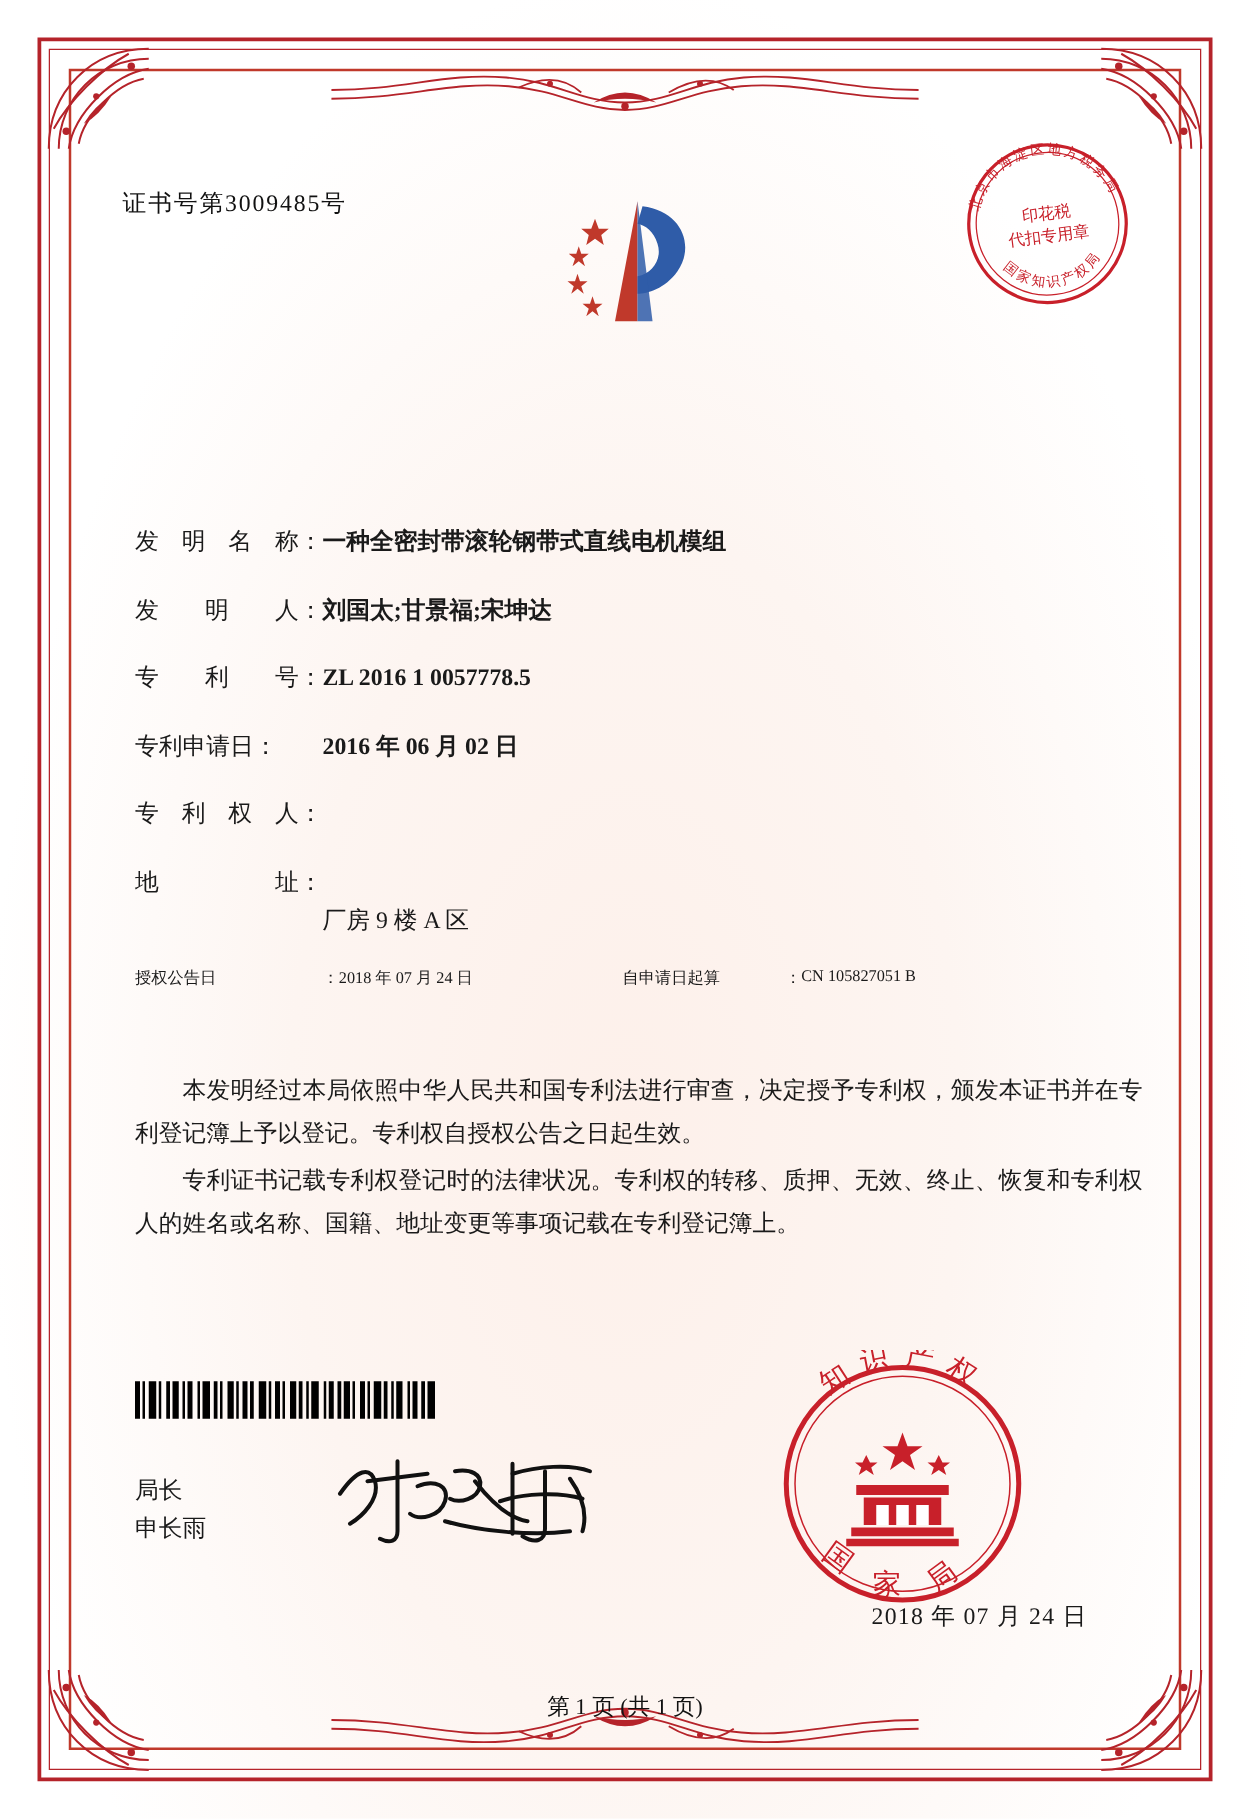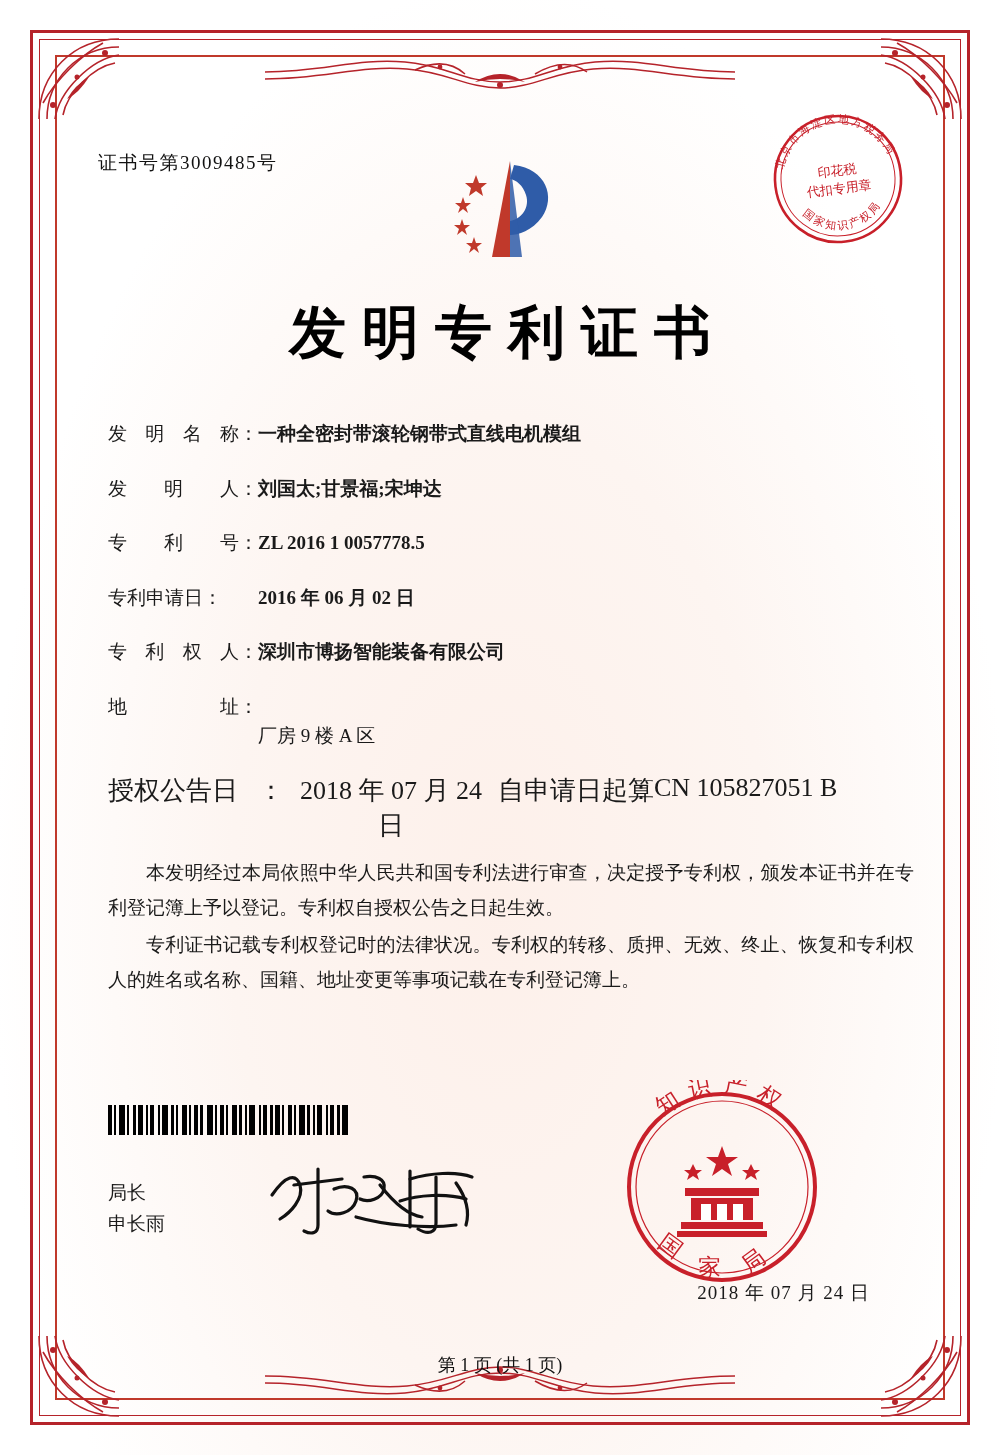--- a/index.html
+++ b/index.html
@@ -133,23 +133,22 @@
     justify-content: space-between;
   }
   .row .val {
     flex: 1;
     white-space: pre-wrap;
     font-weight: bold;
   }
   .row-2col {
     display: flex;
     align-items: flex-start;
-    font-size: 26px;
+    font-size: 13px;
     margin-bottom: 8px;
-    text-align: center;
   }
   .row-2col .c1 { width: 390px; flex: 0 0 390px; display:flex; }
   .row-2col .c2 { flex: 1; display:flex; }
   .row-2col .lbl2 {
     width: 150px; flex: 0 0 150px;
     display:flex; justify-content: space-between;
     white-space: nowrap;
   }
   .row-2col .lbl3 {
     width: 130px; flex: 0 0 130px;
@@ -373,21 +372,20 @@
           <textPath href="#arcTop" startOffset="50%" text-anchor="middle">北京市海淀区地方税务局</textPath>
         </text>
         <text font-size="11" fill="#c8202a" font-family="'Liberation Serif',serif" letter-spacing="2">
           <textPath href="#arcBot" startOffset="50%" text-anchor="middle">国家知识产权局</textPath>
         </text>
         <text x="74" y="70" text-anchor="middle" font-size="13" fill="#c8202a" font-family="'Liberation Serif',serif">印花税</text>
         <text x="74" y="88" text-anchor="middle" font-size="13" fill="#c8202a" font-family="'Liberation Serif',serif">代扣专用章</text>
       </svg>
     </div>
 
-    <div class="title">发明专利证书</div>
 
     <div class="fields">
 
       <div class="row">
         <span class="lbl">
             <span>发</span>
             <span>明</span>
             <span>名</span>
             <span>称：</span>
           </span>
@@ -419,21 +417,20 @@
         <span class="val">2016 年 06 月 02 日</span>
       </div>
 
       <div class="row">
         <span class="lbl">
             <span>专</span>
             <span>利</span>
             <span>权</span>
             <span>人：</span>
           </span>
-        <span class="val">深圳市博扬智能装备有限公司</span>
       </div>
 
       <div class="row" style="margin-bottom:2px;">
         <span class="lbl">
             <span>地</span>
             <span>址：</span>
           </span>
       </div>
       <div class="addr-second">厂房 9 楼 A 区</div>
 

